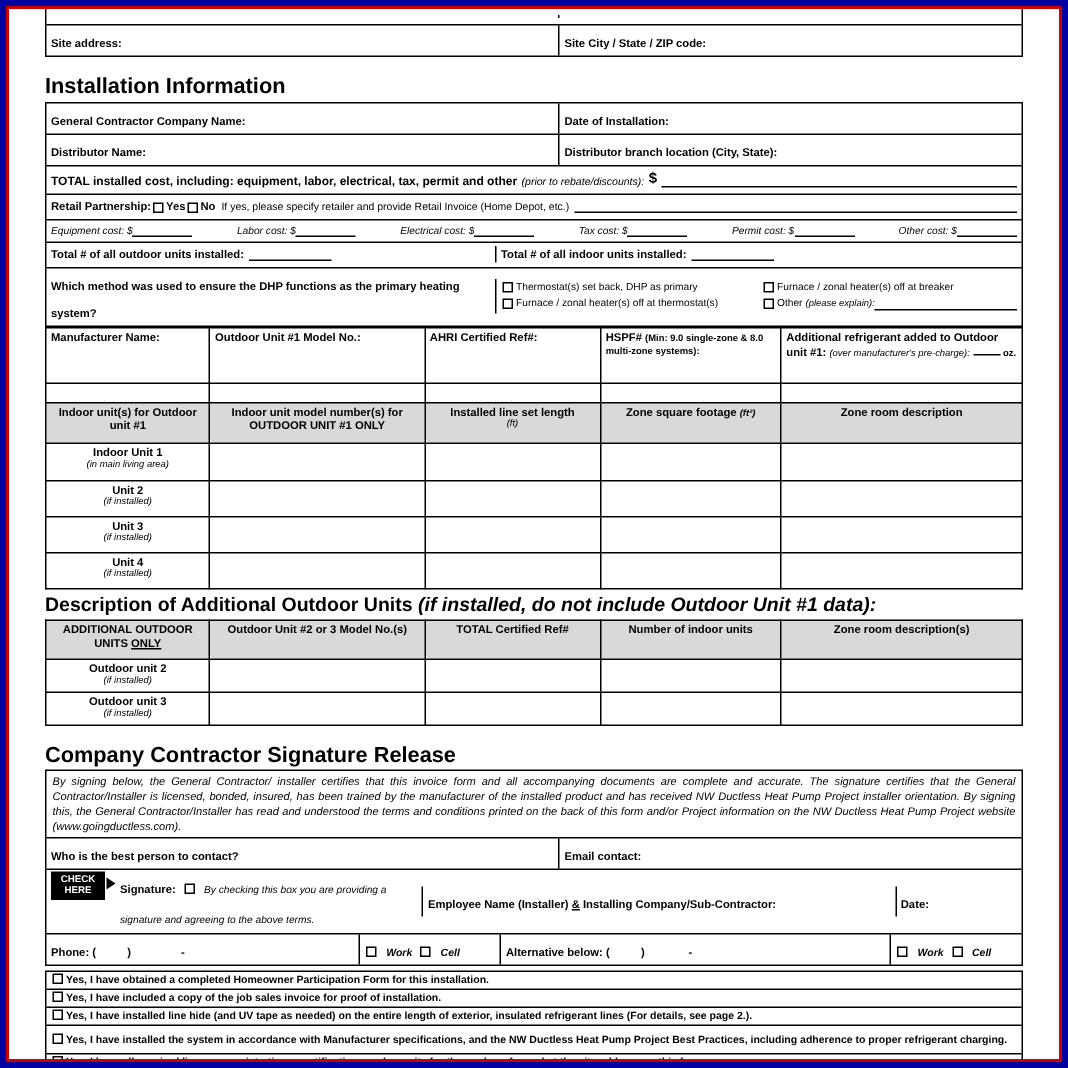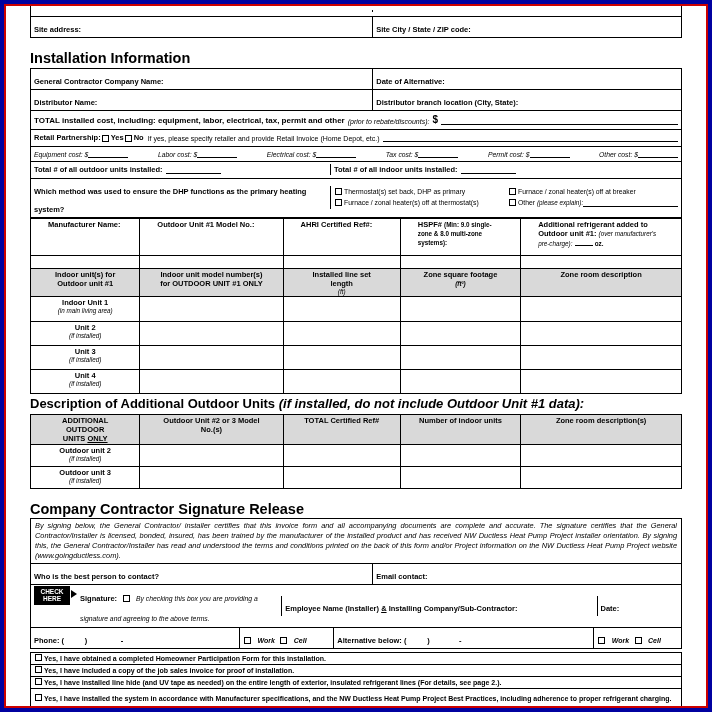--- a/index.html
+++ b/index.html
@@ -23,21 +23,21 @@
   .pre{white-space:pre}
 
   .cb{display:inline-block;width:7px;height:7px;border:1px solid #000;vertical-align:-1px;margin:0 2px 0 1px;background:#fff;flex:0 0 auto}
   .blank{display:inline-block;border-bottom:1px solid #000;height:8px;vertical-align:baseline}.w40{width:40px}.w55{width:55px}
   .fill{flex:1 1 auto}
 
   .h14{font-size:14.5px;font-weight:700;margin:12px 0 1px;line-height:1.15}
   .h13{font-size:13px;font-weight:700;margin:3px 0 2px;line-height:1.15}
 
   table{border-collapse:collapse;width:100%;table-layout:fixed}
-  td{border:1px solid #000;padding:1px 17px;vertical-align:top;font-size:7.5px}
+  td{border:1px solid #000;padding:1px 3px;vertical-align:top;font-size:7.5px}
   .gray{background:#d9d9d9}
 
   .wA{width:52.5%}.wB{width:47.5%}
   .wC{width:46%}.wD{width:54%}
   .sg1{width:38.5%}.sg2{width:48.5%}.sg3{width:13%}
   .ph1{width:32%}.ph2{width:14.5%}.ph3{width:40%}.ph4{width:13.5%}
 
   .optgrid{display:grid;grid-template-columns:1fr 1fr;row-gap:3px;column-gap:4px;font-size:6.8px;padding:1px 0}
   .opt{display:flex;align-items:flex-start;line-height:1.15}
 
@@ -71,21 +71,21 @@
   </div>
 
   <div class="h14">Installation Information</div>
 
   <div class="band">
     <div class="frow" style="min-height:19px">
       <div class="fcell wA">
         <span class="lbl">General Contractor Company Name:</span>
       </div>
       <div class="fcell wB">
-        <span class="lbl">Date of Alternative:</span>
+        <span class="lbl">Date of Installation:</span>
       </div>
     </div>
     <div class="frow" style="min-height:19px">
       <div class="fcell wA">
         <span class="lbl">Distributor Name:</span>
       </div>
       <div class="fcell wB">
         <span class="lbl">Distributor branch location (City, State):</span>
       </div>
     </div>

